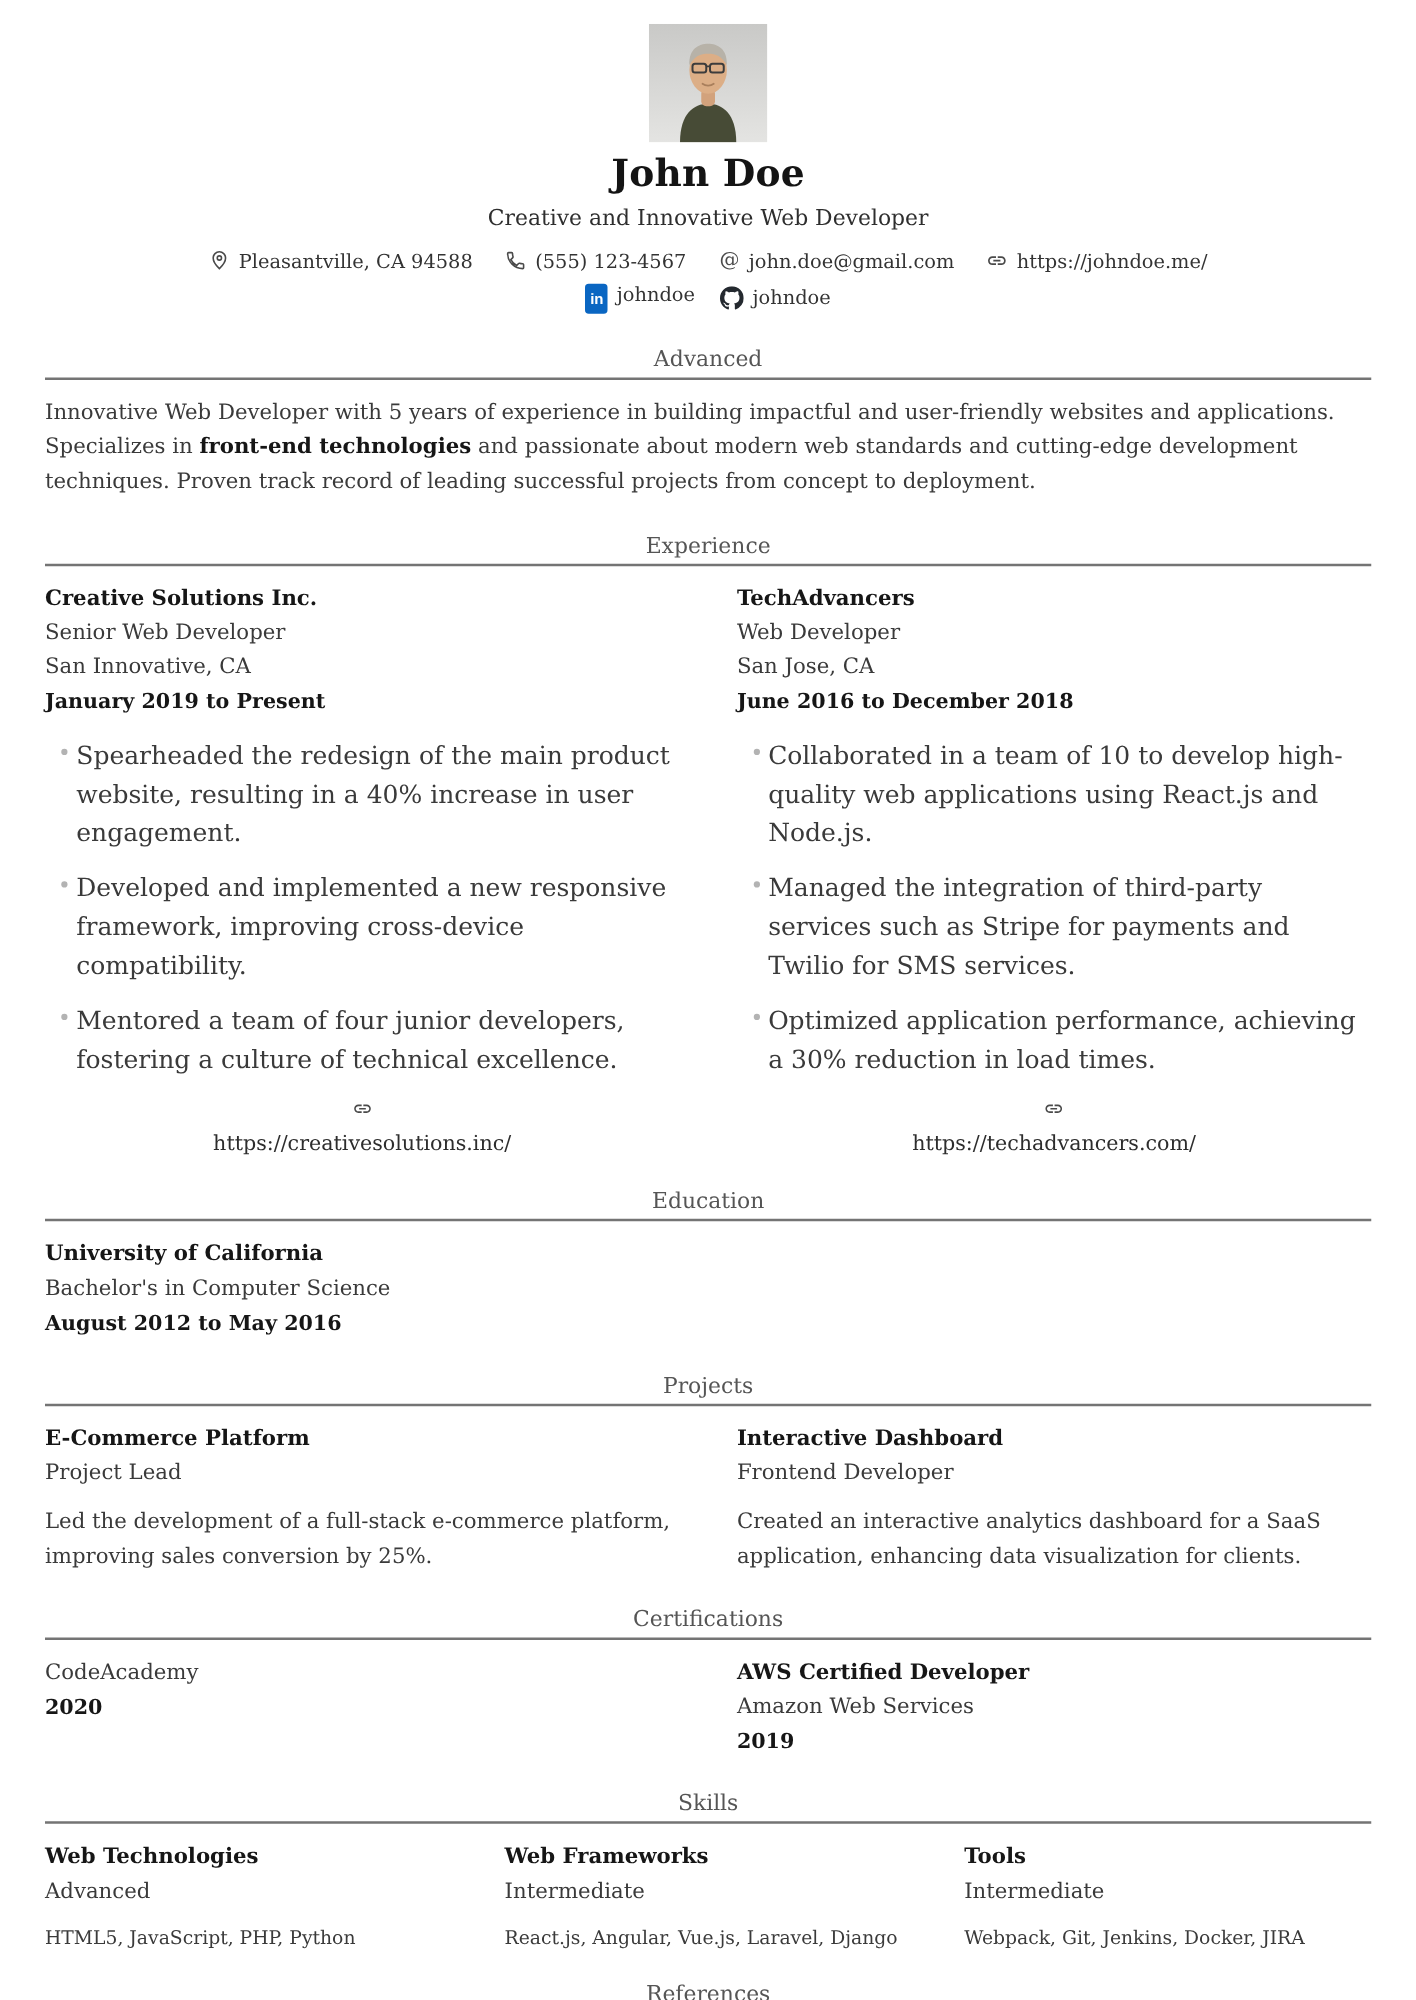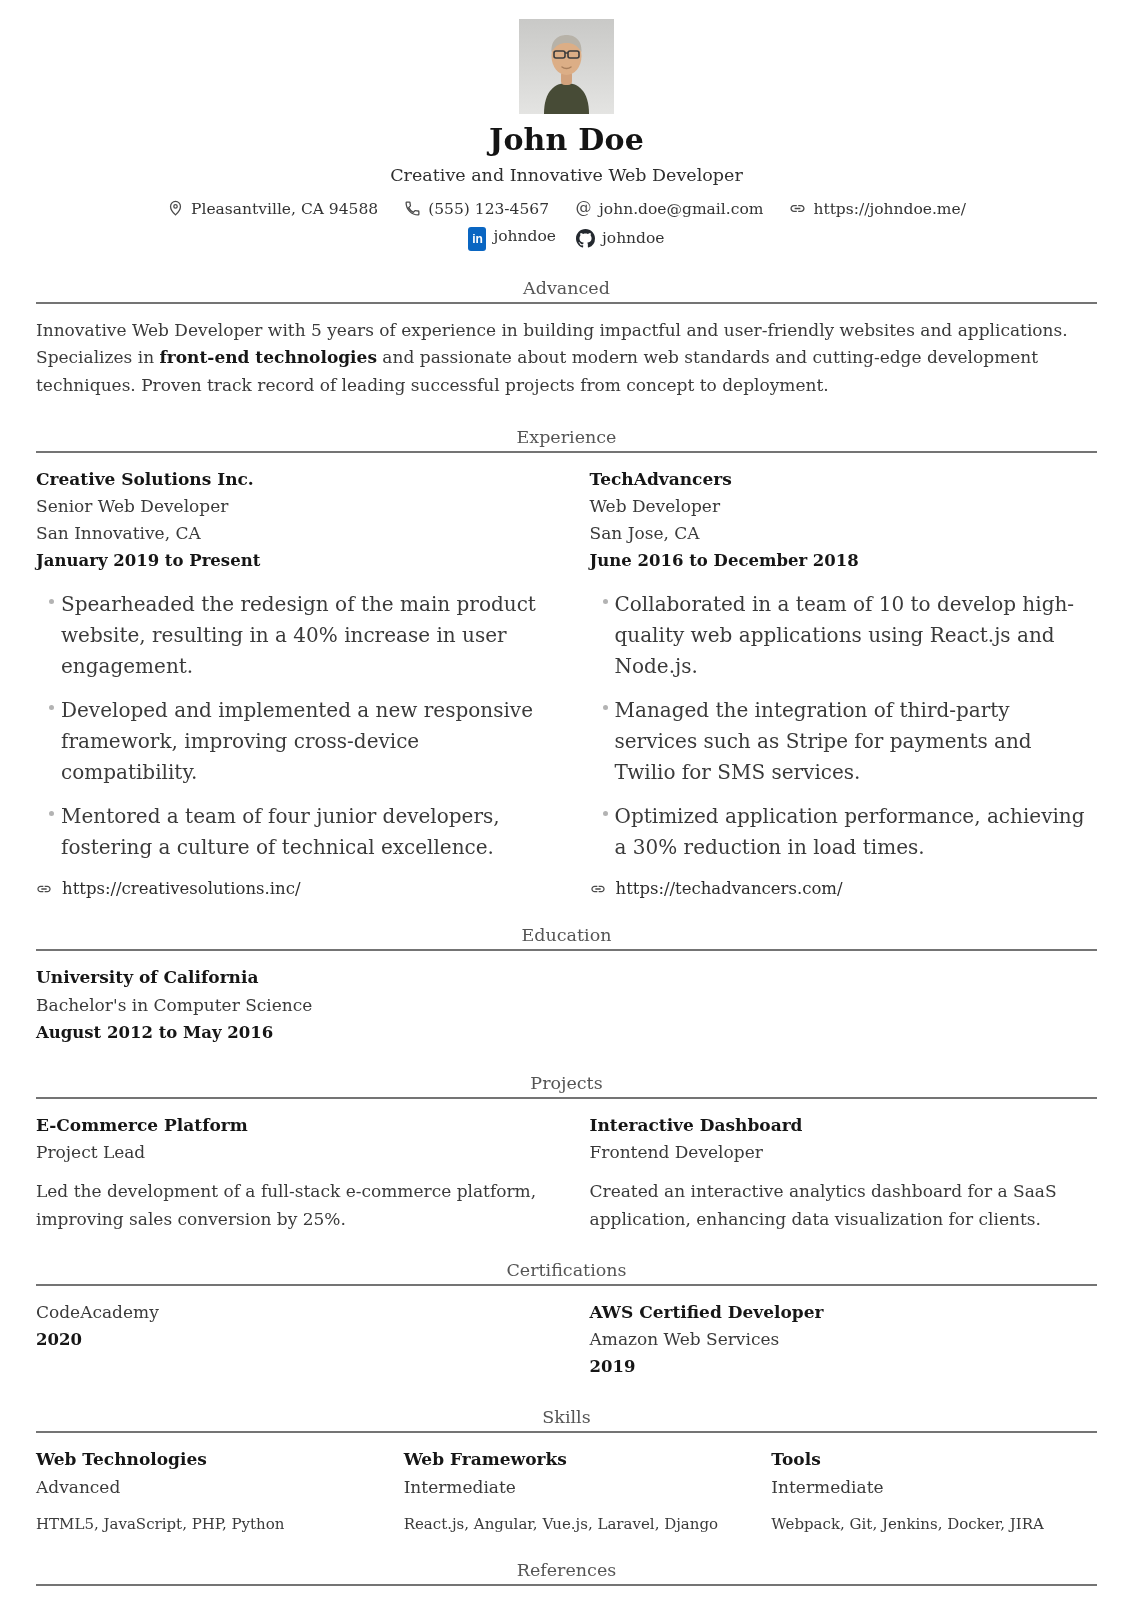--- a/index.html
+++ b/index.html
@@ -38,21 +38,21 @@
   .three-col { display: grid; grid-template-columns: 1fr 1fr 1fr; column-gap: 42px; }
 
   .entry-name { font-size: 17px; font-weight: 700; color: #161616; line-height: 1.6; }
   .entry-line { font-size: 17px; color: #3a3a3a; line-height: 1.6; }
   .entry-dates { font-size: 16.5px; font-weight: 700; color: #161616; line-height: 1.65; }
 
   .bullets { margin-top: 15px; display: flex; flex-direction: column; gap: 13px; }
   .bullet { display: flex; gap: 7px; padding-left: 13px; font-size: 20px; line-height: 1.55; }
   .bullet-dot { width: 5px; height: 5px; border-radius: 50%; background: #b3b3b3; margin-top: 10px; flex: none; }
 
-  .job-link { margin-top: 16px; display: flex; align-items: center; gap: 10px; font-size: 16.5px; color: #2d2d2d; text-decoration: none; }
+  .job-link { margin-top: 16px; display: flex; align-items: center; gap: 10px; font-size: 16.5px; color: #2d2d2d; text-decoration: none; flex-direction: column; }
   .job-link .cicon { width: 16px; height: 16px; }
 
   .proj-desc { margin-top: 12px; }
   .skill-items { margin-top: 14px; font-size: 15px; color: #3a3a3a; }
   .ref-text { font-size: 17px; font-weight: 700; color: #161616; margin-top: 2px; }
 </style>
 </head>
 <body>
 
 <div class="page">

